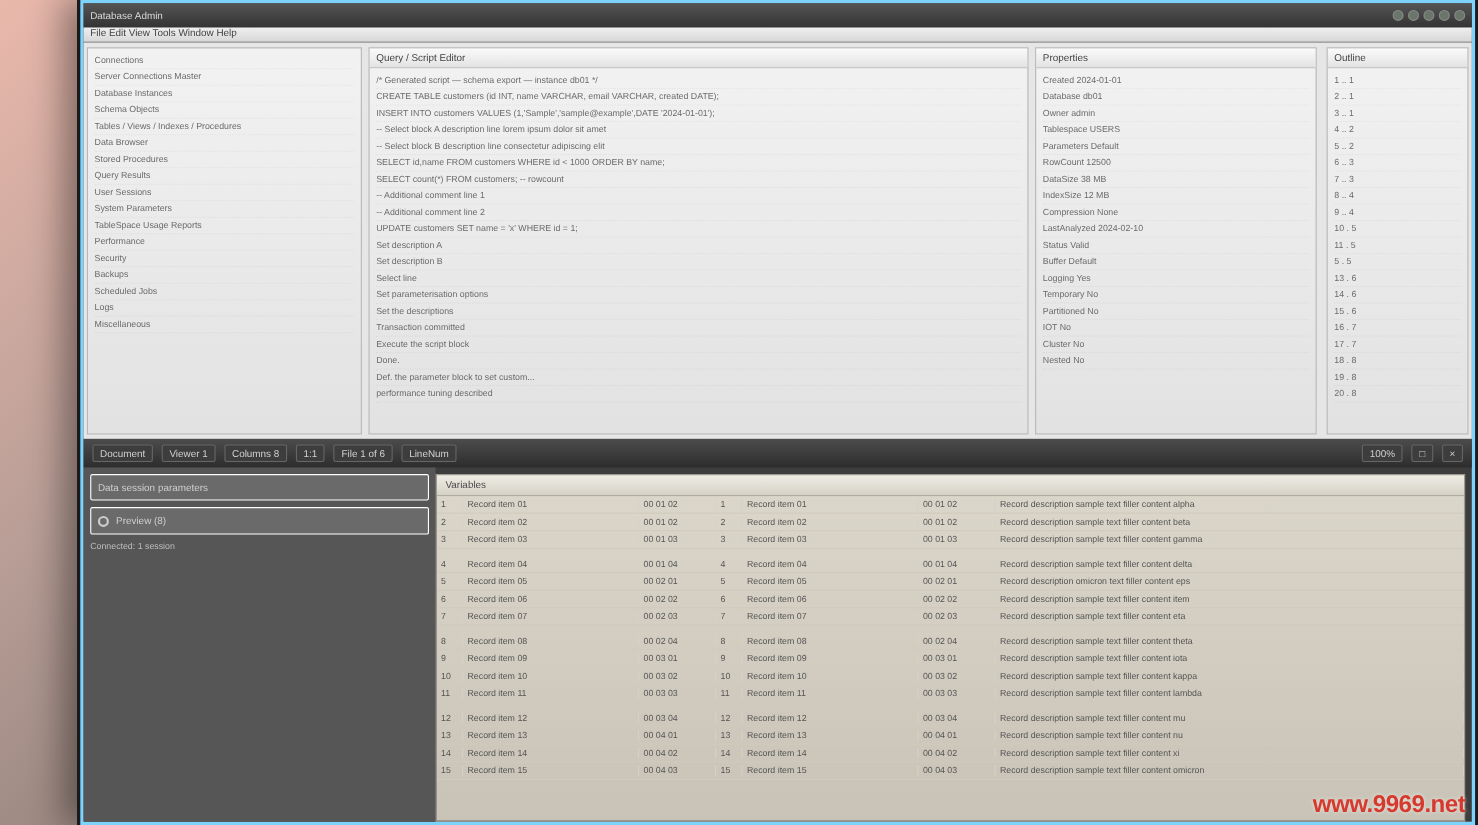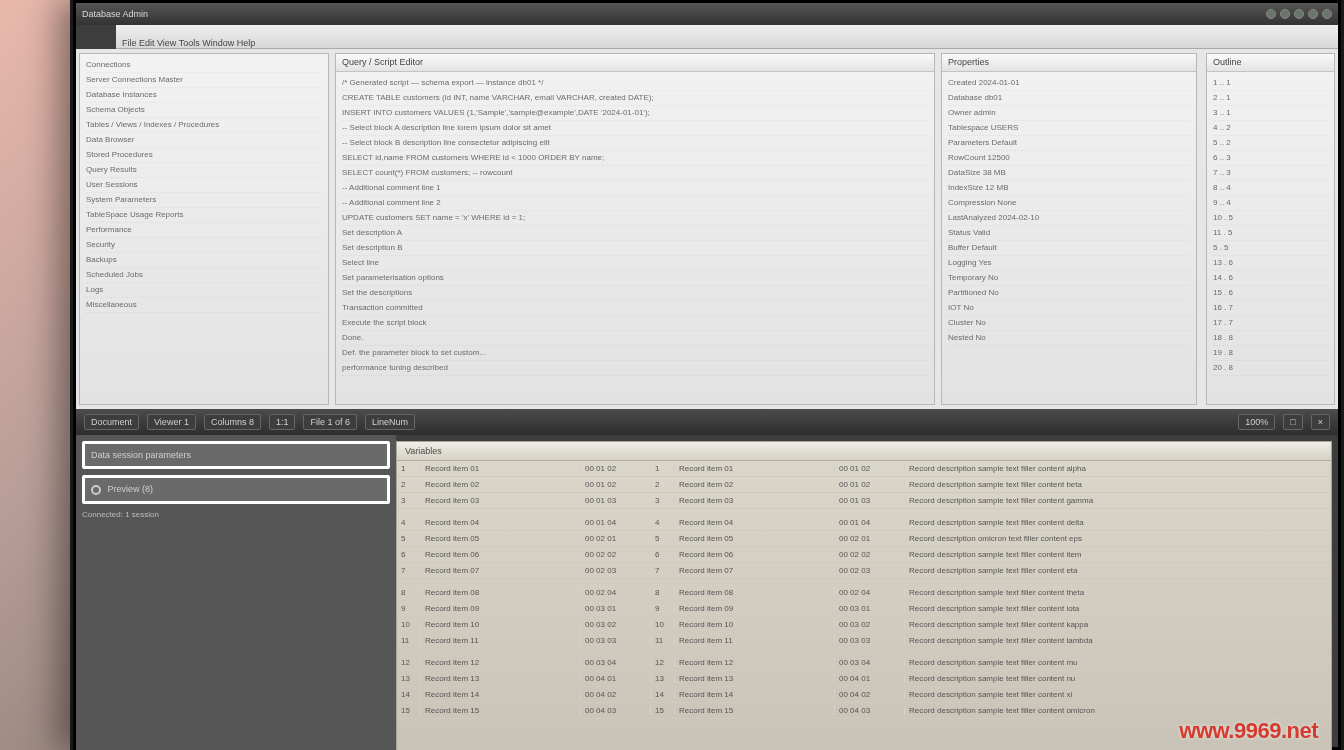--- a/index.html
+++ b/index.html
@@ -4,21 +4,21 @@
 <style>
   * { margin:0; padding:0; box-sizing:border-box; }
   html,body { width:1344px; height:750px; font-family:Arial,Helvetica,sans-serif; overflow:hidden; }
   body {
     background:linear-gradient(135deg,#e9b8ab 0%, #b79d96 25%, #7a6e68 55%, #8d7d74 80%, #d4a794 100%);
   }
   
   .monitor {
     position:absolute;
     left:70px; top:0; right:0; bottom:0;
-    background:#000000;
+    background:#7dd3fc;
     border-left:3px solid #1a1a1a;
     border-right:3px solid #1a1a1a;
     box-shadow:-12px 0 30px rgba(0,0,0,.4);
     padding-left:34px;
   }
   .screen {
     position:absolute; inset:3px;
     background:#3d3d3d;
   }
   
@@ -26,23 +26,23 @@
     height:22px; background:linear-gradient(#555,#333);
     display:flex; align-items:center; padding:0 6px;
     color:#d8d8d8; font-size:9px;
     justify-content:space-between;
   }
   .titlebar .left{display:flex;gap:6px;align-items:center;}
   .titlebar .right{display:flex;gap:4px;}
   .dot{width:10px;height:10px;border-radius:50%;background:#6b766b;border:1px solid #888;}
   
   .menubar{
-    height:24px;background:linear-gradient(#efefef,#d7d7d7);
-    border-bottom:1px solid #aaa;display:flex;align-items:flex-end;
-    padding:0 6px;font-size:9px;color:#444;margin-left:40px;
+    height:14px;background:linear-gradient(#efefef,#d7d7d7);
+    border-bottom:1px solid #aaa;display:flex;align-items:flex-start;
+    padding:0 6px;font-size:9px;color:#444;
   }
   
   .top-panes{
     height:360px;display:flex;background:#e6e6e6;
   }
   .pane{
     background:linear-gradient(#f2f2f2,#e2e2e2);
     border:1px solid #b7b7b7;margin:4px 3px;position:relative;
     overflow:hidden;
   }
@@ -67,39 +67,39 @@
   .toolbar .cluster{display:flex;gap:8px;align-items:center;}
   .tool-btn{padding:2px 6px;border:1px solid #666;border-radius:2px;background:#3d3d3d;}
   
   .lower{
     height:322px;display:flex;
   }
   .lower-left{
     width:320px;background:#565656;color:#cfcfcf;font-size:9px;
     padding:6px;
   }
-  .lower-left .box{background:#6a6a6a;border:3px solid #ffffff;padding:6px;margin-bottom:6px;border-radius:2px;}
+  .lower-left .box{background:#6a6a6a;border:1px solid #ffffff;padding:6px;margin-bottom:6px;border-radius:2px;}
   .lower-left .status{color:#bdbdbd;font-size:8px;}
   .radio{display:inline-block;width:10px;height:10px;border-radius:50%;border:2px solid #ccc;margin-right:4px;vertical-align:middle;}
   .lower-right{
     flex:1;background:linear-gradient(#dcd7cb,#c8c3b6);border:1px solid #a9a49a;
     margin:6px 6px 0 0;overflow:hidden;
   }
   .grid-head{background:linear-gradient(#efede5,#d5d1c5);border-bottom:1px solid #b0ab9f;
     font-size:9px;color:#4a4a4a;padding:4px 8px;}
   .grid-body{font-size:8px;color:#555;}
   .grid-row{display:flex;border-bottom:1px solid #cfcabd;height:16px;align-items:center;}
   .cell{padding:0 4px;border-right:1px solid #d6d1c4;overflow:hidden;white-space:nowrap;}
   .c-idx{width:24px;}
   .c-name{width:160px;}
   .c-val{width:70px;}
   .c-desc{flex:1;}
   .grid-block{margin-bottom:6px;}
   .watermark{
-    position:absolute;right:26px;bottom:6px;
+    position:absolute;right:12px;bottom:6px;
     font-size:22px;font-weight:bold;color:#d63a2f;
     text-shadow:0 0 4px rgba(255,255,255,.6);
     font-family:"Arial Black",sans-serif;letter-spacing:-.5px;
   }
 </style>
 </head>
 <body>
 
 <div class="monitor">
   <div class="screen">

